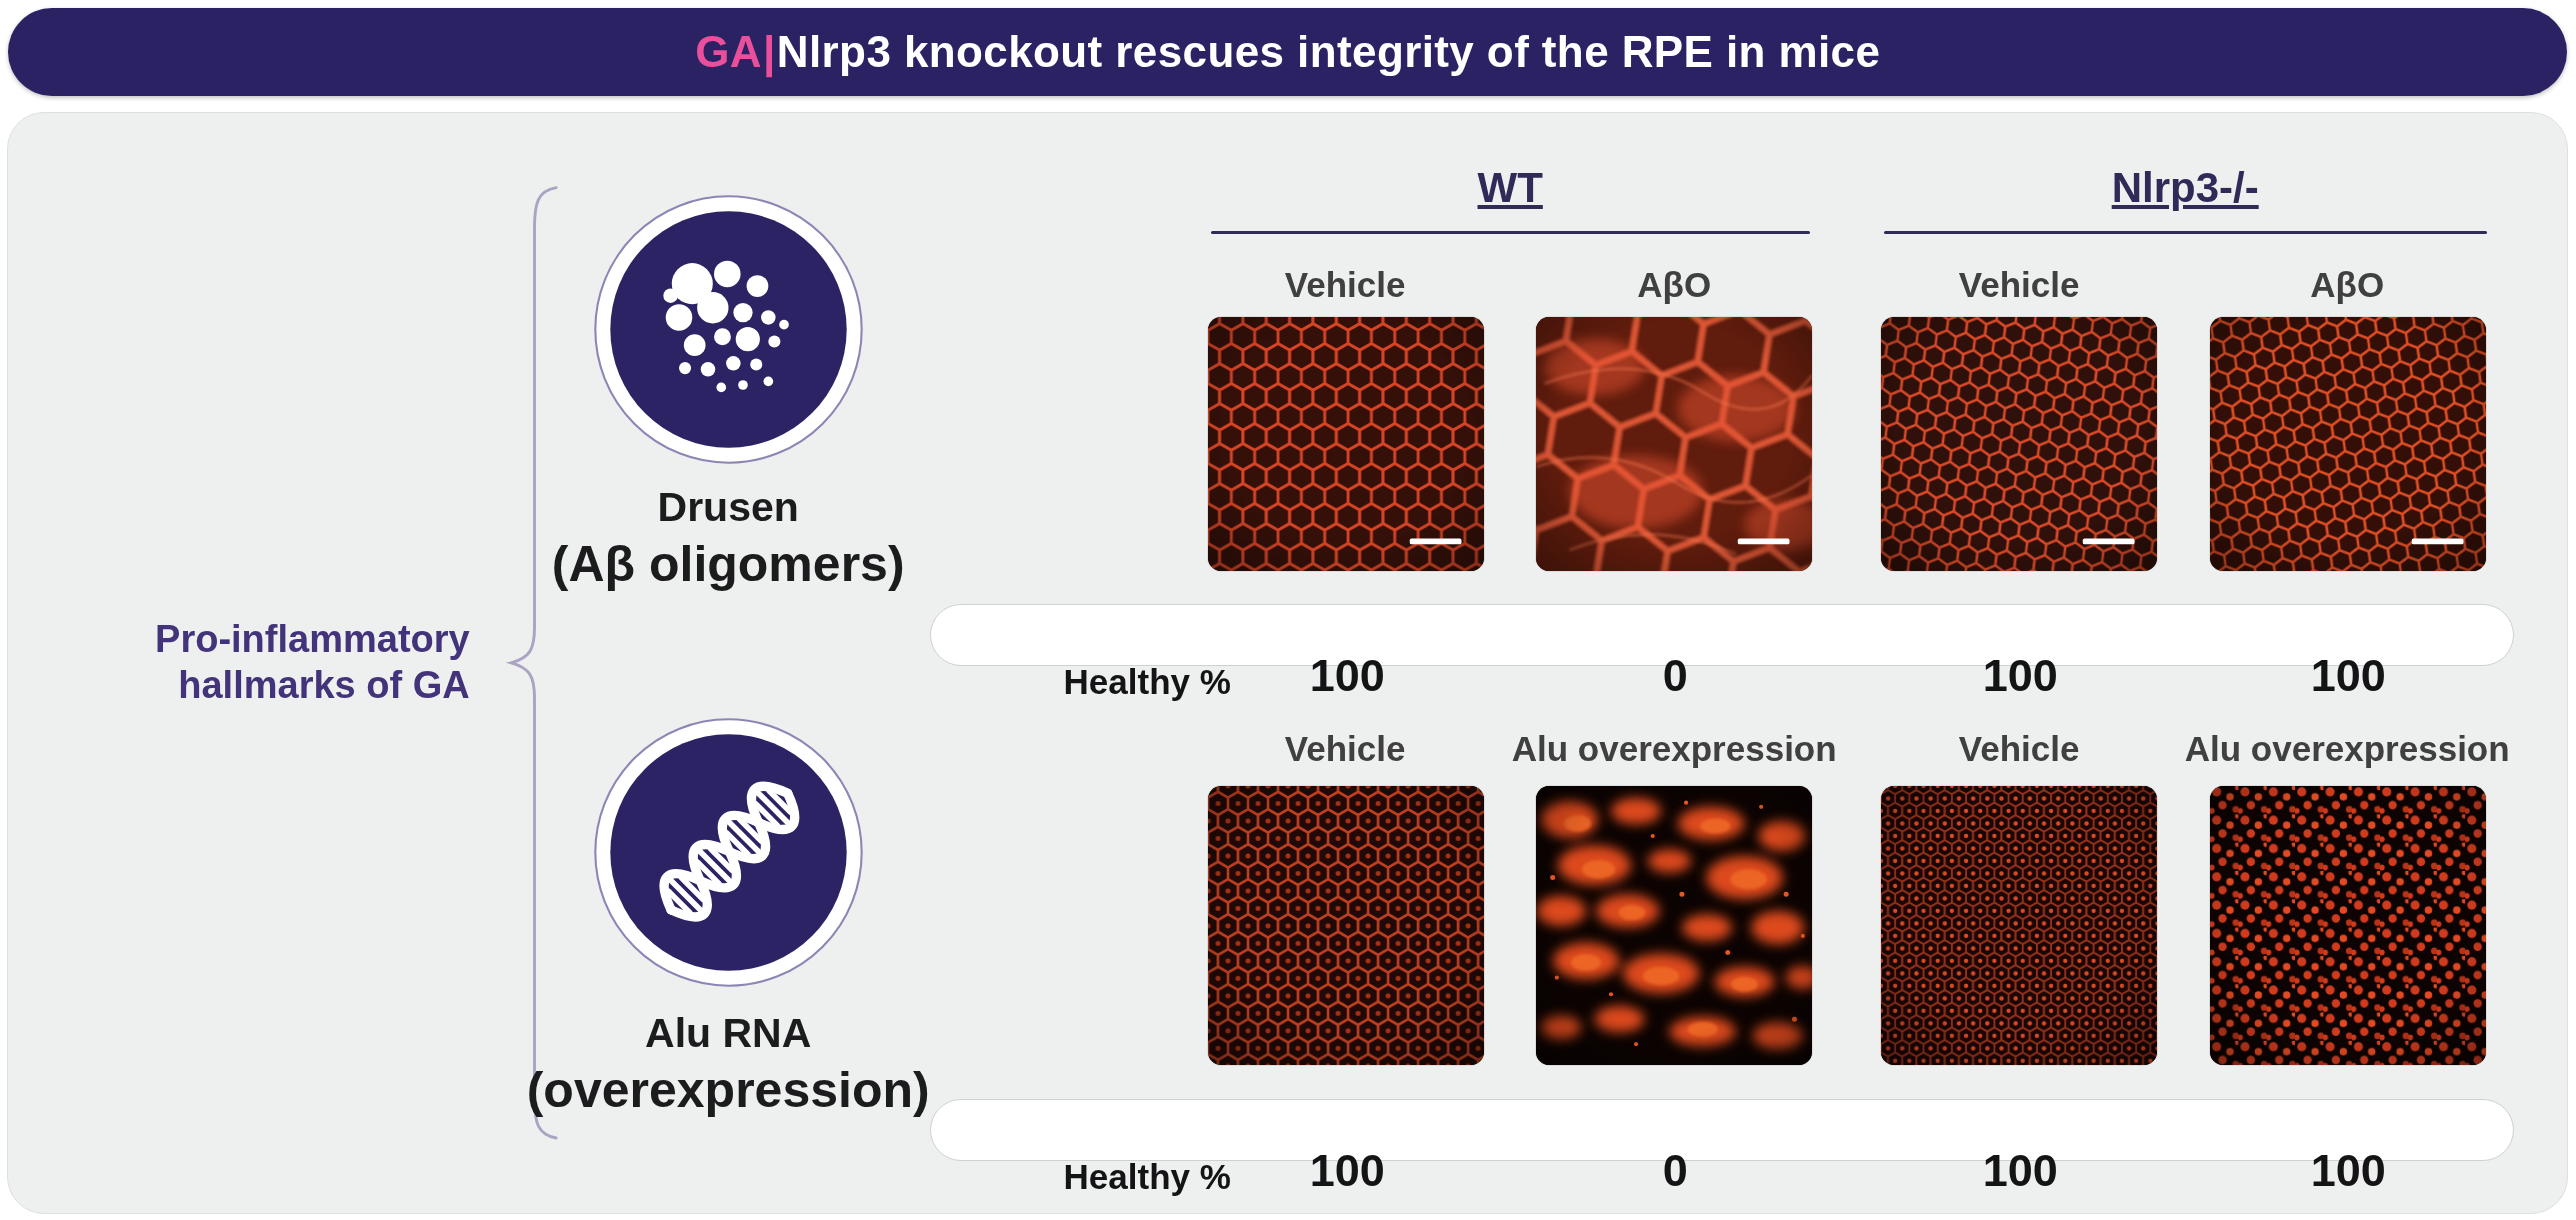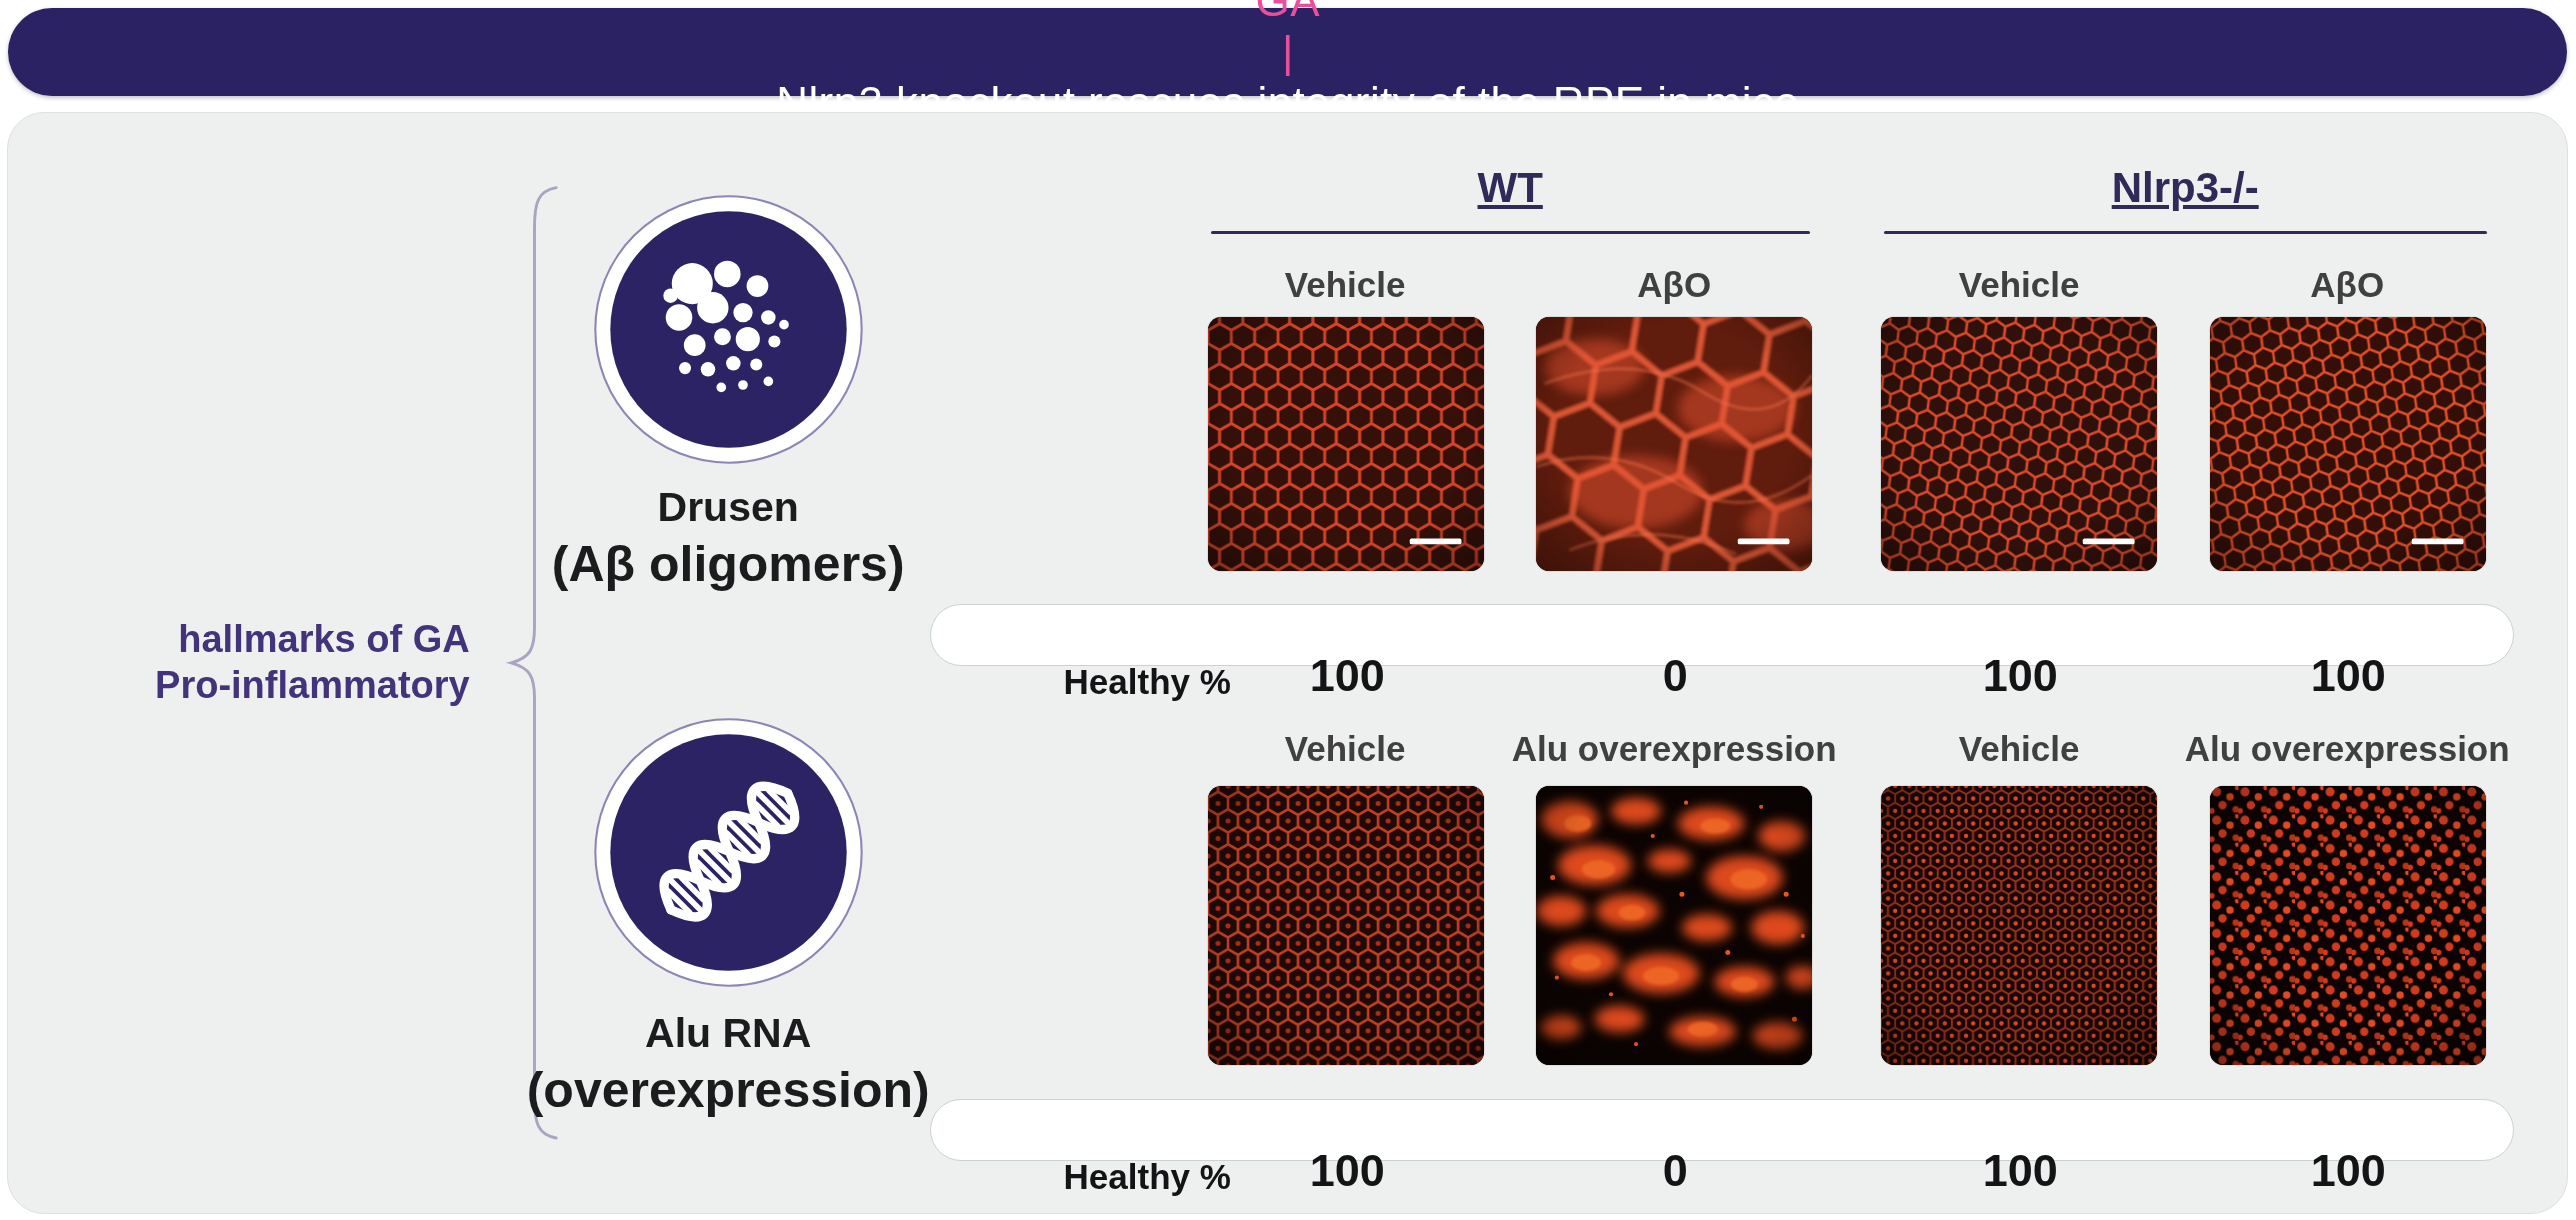--- a/index.html
+++ b/index.html
@@ -5,23 +5,22 @@
   html,body{margin:0;padding:0;background:#ffffff;}
   .stage{
     position:relative;width:2576px;height:1221px;background:#ffffff;
     font-family:"Liberation Sans",sans-serif;color:#1c1c1e;overflow:hidden;
   }
   
   .title-bar{
     position:absolute;left:8.3px;top:8.3px;width:2559px;height:88px;
     background:#2b2264;border-radius:47px;
     display:flex;align-items:center;justify-content:center;gap:1px;
-    font-size:44px;font-weight:400;letter-spacing:0.4px;
+    font-size:44px;font-weight:700;letter-spacing:0.4px;
     box-shadow:0 1.7px 4.2px rgba(0,0,0,.25);
-    flex-direction:column;
   }
   .title-tag{color:#ea4f9b;}
   .title-sep{color:#ea4f9b;}
   .title-text{color:#ffffff;}
   
   .panel{
     position:absolute;left:6.7px;top:112px;width:2559px;height:1100px;
     background:#edf0ef;border:1.7px solid #dce0df;border-radius:37px;
   }
   
@@ -194,22 +193,22 @@
 
   <header class="title-bar">
     <span class="title-tag">GA</span>
     <span class="title-sep">|</span>
     <span class="title-text">Nlrp3 knockout rescues integrity of the RPE in mice</span>
   </header>
 
   <main class="panel">
 
     <div class="left-label">
+      <div>Pro-inflammatory</div>
       <div>hallmarks of GA</div>
-      <div>Pro-inflammatory</div>
     </div>
 
     <svg class="brace" viewBox="0 0 110 1160">
       <path d="M66 8 C44 12 40 26 40 56 L40 536 C40 562 34 572 12 578 C34 584 40 594 40 620 L40 1100 C40 1130 44 1144 66 1148" fill="none" stroke="#aaa3c2" stroke-width="3.5" stroke-linecap="round"></path>
     </svg>
 
     <div class="icon-circle icon-drusen">
       <svg viewBox="0 0 328 328">
         <circle cx="164" cy="164" r="160" fill="#ffffff" stroke="#8d85b5" stroke-width="2.5"></circle>
         <circle cx="164" cy="164" r="142" fill="#2b2364"></circle>

